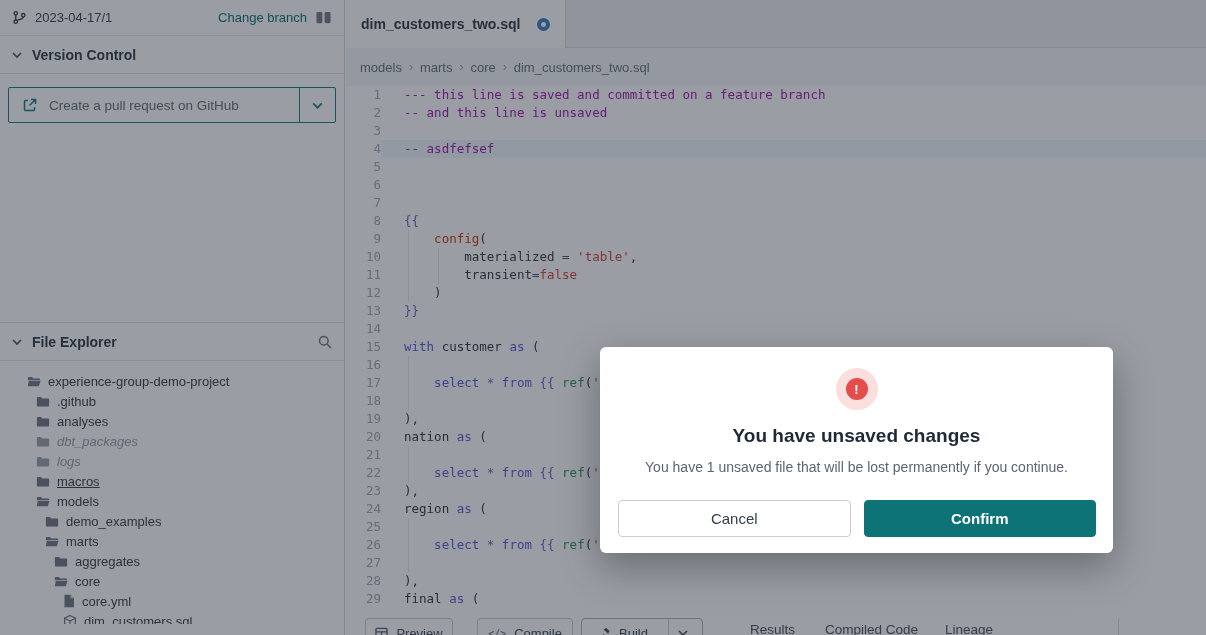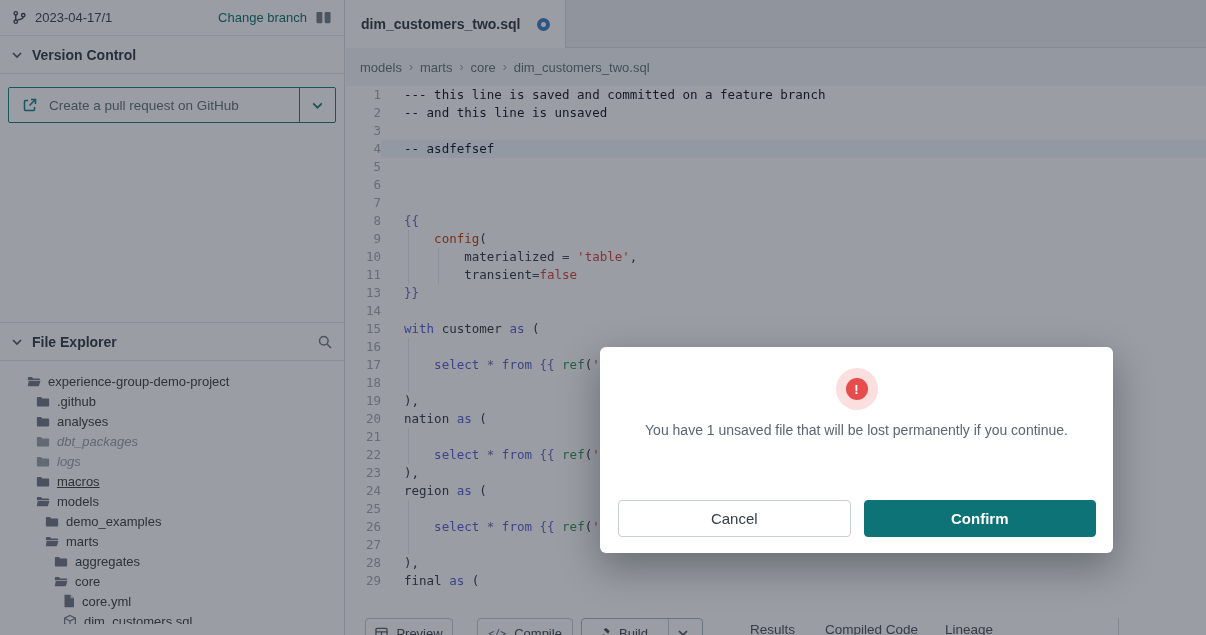--- a/index.html
+++ b/index.html
@@ -32,21 +32,21 @@
   .tab-title { font-size:14px; font-weight:bold; color:#323c46; }
   .unsaved-dot { margin-left:auto; width:13px; height:13px; border:4px solid #3f7fc1; border-radius:50%; }
   .breadcrumbs { position:absolute; left:0; top:48px; right:0; height:38px; background:#f5f7f9; display:flex; align-items:center; padding-left:14px; font-size:13px; color:#6a737d; }
   .crumb-sep { color:#9aa3ac; margin:0 7px; font-size:12px; }
   .code-area { position:absolute; left:0; top:86px; right:0; bottom:0; background:#fff; font-family:"DejaVu Sans Mono", monospace; font-size:12.5px; line-height:18px; }
   .cl { display:flex; height:18px; white-space:pre; }
   .gut { flex:none; width:35px; text-align:right; color:#a2aab2; }
   .lc  { flex:1; position:relative; padding-left:23px; color:#333b44; }
   .cl.active .lc { background:#f3f8fe; }
   .guide { position:absolute; top:0; bottom:0; width:1px; background:#e6eaee; }
-  .tk-c{color:#0f172a}.tk-k{color:#585fd2}.tk-d{color:#c2410c}.tk-s{color:#d64541}
+  .tk-c{color:#a21caf}.tk-k{color:#585fd2}.tk-d{color:#c2410c}.tk-s{color:#d64541}
   .tk-a{color:#d6453d}.tk-o{color:#49525a}.tk-o2{color:#7570b8}.tk-j{color:#7462c8}
   .tk-f{color:#35935a}.tk-p{color:#333b44}
 
   
   .act-btn { position:absolute; top:618px; height:30px; background:#fff; border:1px solid #c7ced4; border-radius:4px; display:flex; align-items:center; justify-content:center; gap:8px; font-size:13px; color:#414c57; z-index:3; }
   .act-btn.build { border-color:#aab6bd; padding:0; }
   .build-main { display:flex; align-items:center; gap:8px; padding:0 12px; height:100%; }
   .build-caret { width:30px; height:100%; border-left:1px solid #c7ced4; display:flex; align-items:center; justify-content:center; }
   .result-tab { position:absolute; top:622px; font-size:13.5px; color:#49545f; z-index:3; }
   .vdiv { position:absolute; top:618px; bottom:0; width:1px; background:#d6dade; z-index:3; }
@@ -268,20 +268,21 @@
         <div class="cl"><span class="gut">2</span><span class="lc"><span class="tk-c">-- and this line is unsaved</span></span></div>
         <div class="cl"><span class="gut">3</span><span class="lc"></span></div>
         <div class="cl active"><span class="gut">4</span><span class="lc"><span class="tk-c">-- asdfefsef</span></span></div>
         <div class="cl"><span class="gut">5</span><span class="lc"></span></div>
         <div class="cl"><span class="gut">6</span><span class="lc"></span></div>
         <div class="cl"><span class="gut">7</span><span class="lc"></span></div>
         <div class="cl"><span class="gut">8</span><span class="lc"><span class="tk-j">{{</span></span></div>
         <div class="cl"><span class="gut">9</span><span class="lc"><i class="guide" style="left: 27px;"></i><span class="tk-p">    </span><span class="tk-d">config</span><span class="tk-p">(</span></span></div>
         <div class="cl"><span class="gut">10</span><span class="lc"><i class="guide" style="left: 27px;"></i><i class="guide" style="left: 57.1px;"></i><span class="tk-p">        materialized </span><span class="tk-o">=</span><span class="tk-p"> </span><span class="tk-s">'table'</span><span class="tk-p">,</span></span></div>
         <div class="cl"><span class="gut">11</span><span class="lc"><i class="guide" style="left: 27px;"></i><i class="guide" style="left: 57.1px;"></i><span class="tk-p">        transient</span><span class="tk-o">=</span><span class="tk-a">false</span></span></div>
+        <div class="cl"><span class="gut">12</span><span class="lc"><i class="guide" style="left: 27px;"></i><span class="tk-p">    )</span></span></div>
         <div class="cl"><span class="gut">13</span><span class="lc"><span class="tk-j">}}</span></span></div>
         <div class="cl"><span class="gut">14</span><span class="lc"></span></div>
         <div class="cl"><span class="gut">15</span><span class="lc"><span class="tk-k">with</span><span class="tk-p"> customer </span><span class="tk-k">as</span><span class="tk-p"> (</span></span></div>
         <div class="cl"><span class="gut">16</span><span class="lc"><i class="guide" style="left: 27px;"></i></span></div>
         <div class="cl"><span class="gut">17</span><span class="lc"><i class="guide" style="left: 27px;"></i><span class="tk-p">    </span><span class="tk-k">select</span><span class="tk-p"> </span><span class="tk-o2">*</span><span class="tk-p"> </span><span class="tk-k">from</span><span class="tk-p"> </span><span class="tk-j">{{</span><span class="tk-p"> </span><span class="tk-f">ref</span><span class="tk-p">(</span><span class="tk-s">'s</span></span></div>
         <div class="cl"><span class="gut">18</span><span class="lc"><i class="guide" style="left: 27px;"></i></span></div>
         <div class="cl"><span class="gut">19</span><span class="lc"><span class="tk-p">),</span></span></div>
         <div class="cl"><span class="gut">20</span><span class="lc"><span class="tk-p">nation </span><span class="tk-k">as</span><span class="tk-p"> (</span></span></div>
         <div class="cl"><span class="gut">21</span><span class="lc"><i class="guide" style="left: 27px;"></i></span></div>
         <div class="cl"><span class="gut">22</span><span class="lc"><i class="guide" style="left: 27px;"></i><span class="tk-p">    </span><span class="tk-k">select</span><span class="tk-p"> </span><span class="tk-o2">*</span><span class="tk-p"> </span><span class="tk-k">from</span><span class="tk-p"> </span><span class="tk-j">{{</span><span class="tk-p"> </span><span class="tk-f">ref</span><span class="tk-p">(</span><span class="tk-s">'s</span></span></div>
@@ -329,20 +330,21 @@
       <span class="result-tab" style="left: 825px;">Compiled Code</span>
       <span class="result-tab" style="left: 945px;">Lineage</span>
     </div>
   <div class="vdiv" style="left:1118px;"></div>
 
   <div class="overlay"></div>
   <div class="modal">
     <div class="modal-icon-outer">
       <div class="modal-icon-inner">!</div>
     </div>
+    <div class="modal-title">You have unsaved changes</div>
     <div class="modal-body">You have 1 unsaved file that will be lost permanently if you continue.</div>
     <div class="modal-buttons">
       <div class="btn btn-cancel">Cancel</div>
       <div class="btn btn-confirm">Confirm</div>
     </div>
   </div>
 
 </div>
 
 </body></html>

